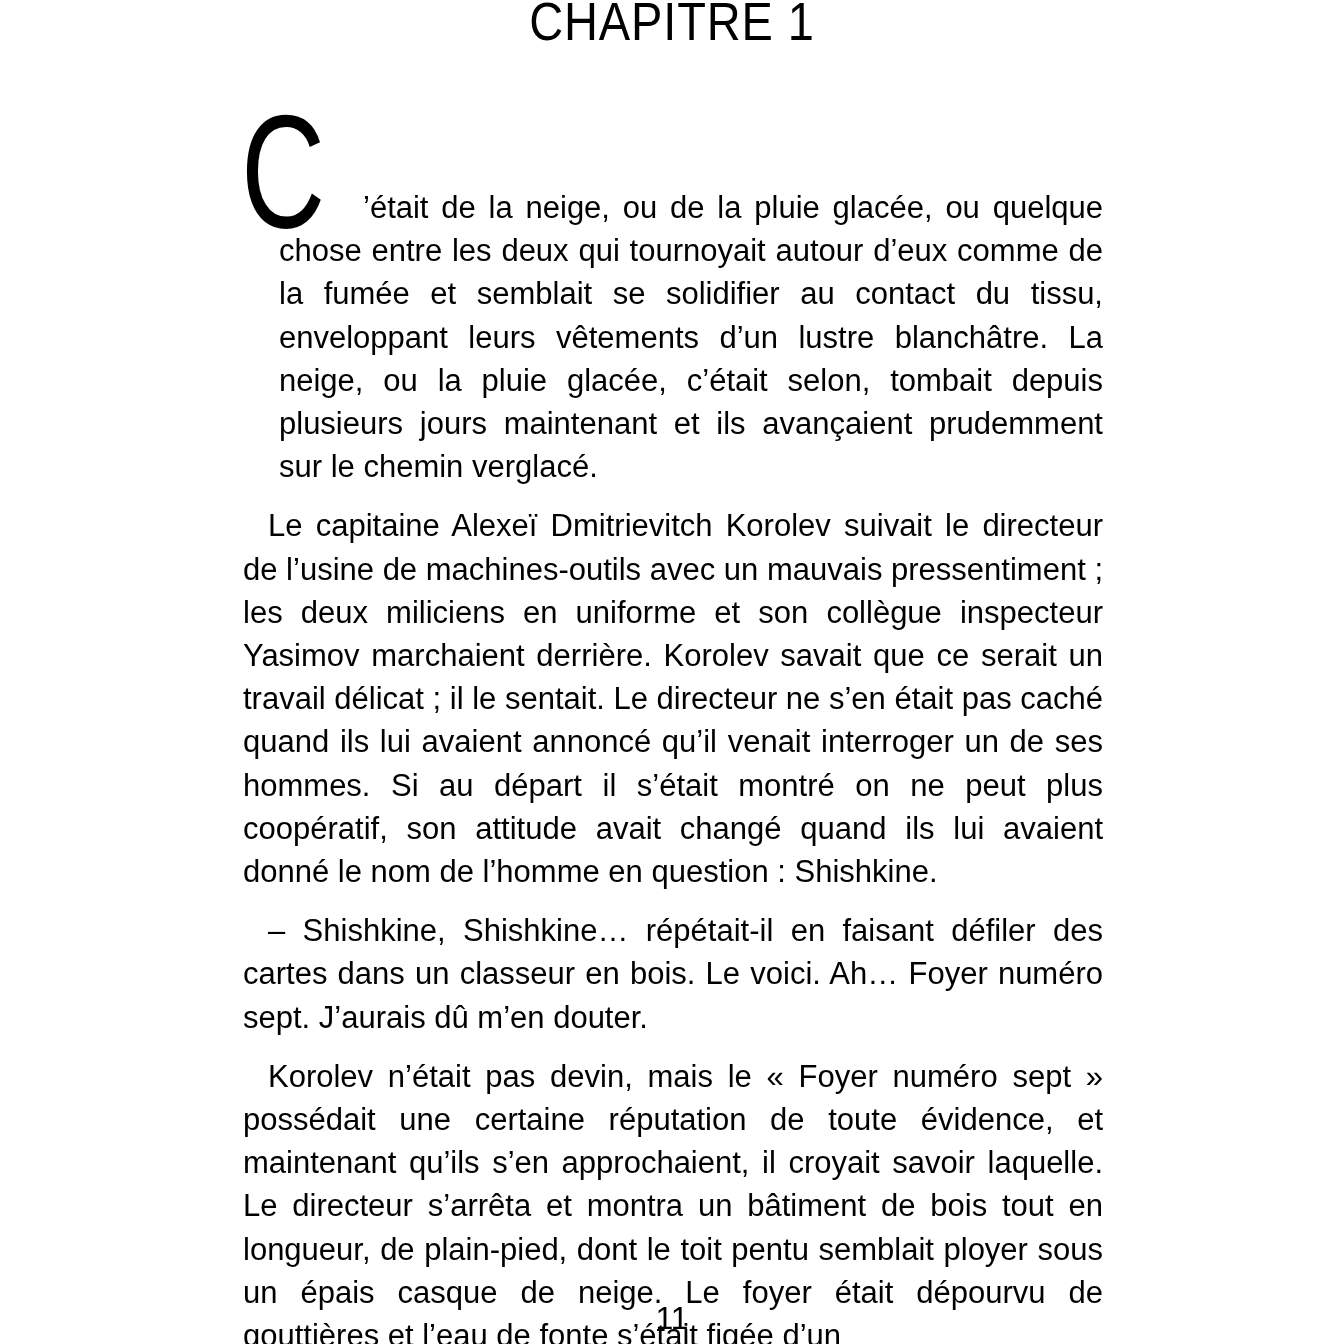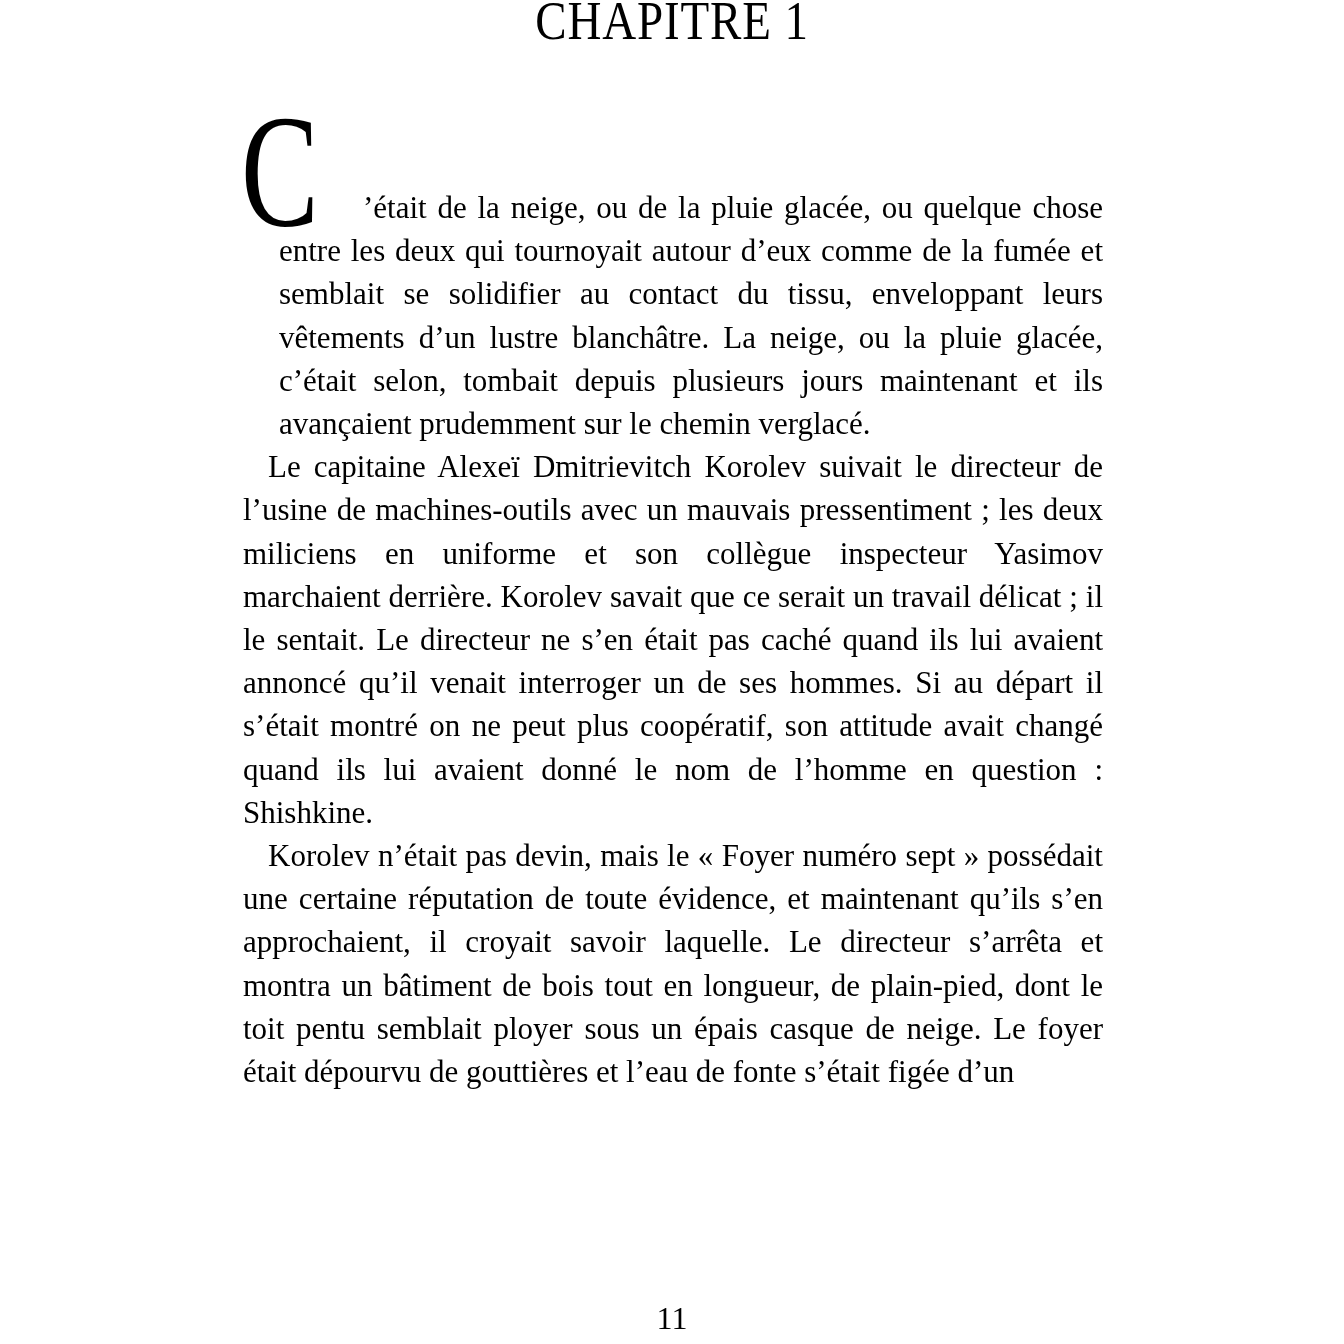--- a/index.html
+++ b/index.html
@@ -7,21 +7,21 @@
     padding: 0;
     background: #ffffff;
   }
   .page {
     position: relative;
     width: 1344px;
     height: 1344px;
     margin: 0 auto;
     background: #ffffff;
     color: #000000;
-    font-family: Liberation Serif, serif;
+    font-family: Liberation Sans, sans-serif;
     overflow: hidden;
   }
   .chapter-title {
     margin: -6px 0 0 0;
     padding: 0;
     font-size: 54px;
     font-weight: normal;
     line-height: 1;
     text-align: center;
     letter-spacing: 1px;
@@ -41,20 +41,21 @@
   .para {
     margin: 0;
     padding: 0;
   }
   .para.first {
     text-indent: 84px;
     margin-left: 36px;
   }
   .para.indented {
     text-indent: 25px;
+    margin-top: 16px;
   }
   .raised-cap {
     position: absolute;
     top: -69px;
     left: -2px;
     font-size: 162px;
     line-height: 108px;
     transform: scaleX(0.72);
     transform-origin: 0 100%;
   }
@@ -76,20 +77,21 @@
   <h1 class="chapter-title">CHAPITRE 1</h1>
 
   <div class="body-text">
 
     <span class="raised-cap">C</span>
 
     <p class="para first">’était de la neige, ou de la pluie glacée, ou quelque chose entre les deux qui tournoyait autour d’eux comme de la fumée et semblait se solidifier au contact du tissu, enveloppant leurs vêtements d’un lustre blanchâtre. La neige, ou la pluie glacée, c’était selon, tombait depuis plusieurs jours maintenant et ils avançaient prudemment sur le chemin verglacé.</p>
 
     <p class="para indented">Le capitaine Alexeï Dmitrievitch Korolev suivait le directeur de l’usine de machines-outils avec un mauvais pressentiment&nbsp;; les deux miliciens en uniforme et son collègue inspecteur Yasimov marchaient derrière. Korolev savait que ce serait un travail délicat&nbsp;; il le sentait. Le directeur ne s’en était pas caché quand ils lui avaient annoncé qu’il venait interroger un de ses hommes. Si au départ il s’était montré on ne peut plus coopératif, son attitude avait changé quand ils lui avaient donné le nom de l’homme en question&nbsp;: Shishkine.</p>
 
+    <p class="para indented">– Shishkine, Shishkine… répétait-il en faisant défiler des cartes dans un classeur en bois. Le voici. Ah… Foyer numéro sept. J’aurais dû m’en douter.</p>
 
     <p class="para indented">Korolev n’était pas devin, mais le «&nbsp;Foyer numéro sept&nbsp;» possédait une certaine réputation de toute évidence, et maintenant qu’ils s’en approchaient, il croyait savoir laquelle. Le directeur s’arrêta et montra un bâtiment de bois tout en longueur, de plain-pied, dont le toit pentu semblait ployer sous un épais casque de neige. Le foyer était dépourvu de gouttières et l’eau de fonte s’était figée d’un</p>
 
   </div>
 
   <div class="folio">11</div>
 
 </div>
 
 </body></html>

